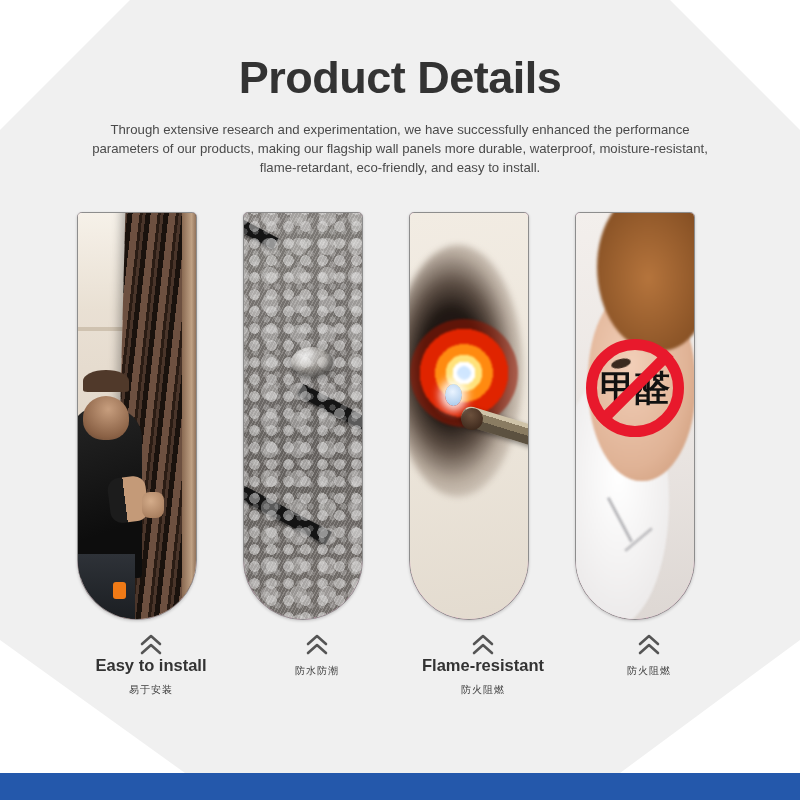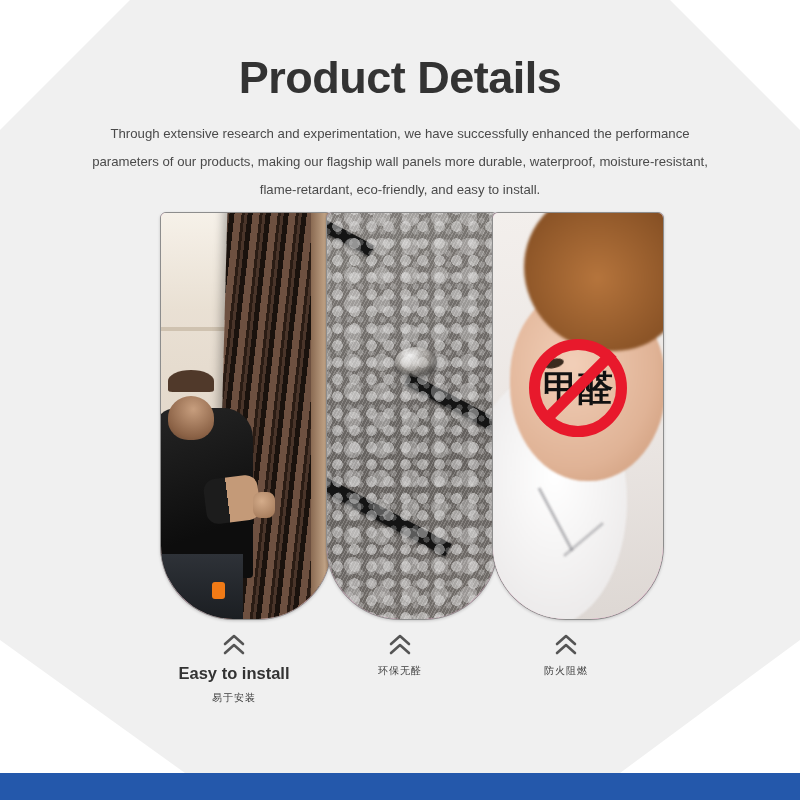--- a/index.html
+++ b/index.html
@@ -52,42 +52,42 @@
     font-size: 45px;
     font-weight: bold;
     color: #333333;
     letter-spacing: -0.5px;
     line-height: 1.15;
   }
   .intro {
     margin: 16px auto 0;
     width: 620px;
     font-size: 13.2px;
-    line-height: 28px;
+    line-height: 19px;
     color: #4a4a4a;
     text-align: center;
   }
 
   
   .features {
     position: absolute;
     left: 0;
     top: 212px;
     width: 800px;
     display: flex;
     justify-content: center;
     gap: 18px;
     z-index: 3;
   }
   .feature { width: 148px; }
 
   
   .capsule {
     position: relative;
-    width: 172px;
+    width: 120px;
     height: 408px;
     border-radius: 6px 6px 74px 74px;
     overflow: hidden;
     border: 1px solid #8d8d8d;
     background: #f9a8d4;
     box-shadow: 0 1px 3px rgba(0,0,0,.18);
   }
   .capsule .scene { position: absolute; inset: 0; }
 
   
@@ -324,21 +324,20 @@
   }
 
   
   .chev {
     margin: 14px auto 0;
     width: 26px;
     height: 22px;
     display: block;
   }
   .caption-en {
-    margin-top: 8px;
     text-align: center;
     font-size: 16.5px;
     font-weight: bold;
     color: #333333;
     white-space: nowrap;
   }
   .caption-cn {
     margin-top: 8px;
     text-align: center;
     font-size: 10px;
@@ -403,23 +402,41 @@
           <div class="p2-groove p2-g2"></div>
           <div class="p2-groove p2-g3"></div>
           <div class="p2-dots"></div>
           <div class="p2-bigdrop"></div>
         </div>
       </div>
       <svg class="chev" viewBox="0 0 26 22">
         <path d="M4 10 L13 2 L22 10" fill="none" stroke="#555" stroke-width="2.6" stroke-linecap="round" stroke-linejoin="round"></path>
         <path d="M4 19 L13 11 L22 19" fill="none" stroke="#555" stroke-width="2.6" stroke-linecap="round" stroke-linejoin="round"></path>
       </svg>
-      <div class="caption-cn">环保无醛</div>
+      <div class="caption-cn">防水防潮</div>
     </div>
 
+    <div class="feature">
+      <div class="capsule">
+        <div class="scene">
+          <div class="p3-surface"></div>
+          <div class="p3-char"></div>
+          <div class="p3-glow"></div>
+          <div class="p3-rod"></div>
+          <div class="p3-rodtip"></div>
+          <div class="p3-core"></div>
+        </div>
+      </div>
+      <svg class="chev" viewBox="0 0 26 22">
+        <path d="M4 10 L13 2 L22 10" fill="none" stroke="#555" stroke-width="2.6" stroke-linecap="round" stroke-linejoin="round"></path>
+        <path d="M4 19 L13 11 L22 19" fill="none" stroke="#555" stroke-width="2.6" stroke-linecap="round" stroke-linejoin="round"></path>
+      </svg>
+      <div class="caption-en">Flame-resistant</div>
+      <div class="caption-cn">防火阻燃</div>
+    </div>
 
     <div class="feature">
       <div class="capsule">
         <div class="scene">
           <div class="p4-bg"></div>
           <div class="p4-bib"></div>
           <div class="p4-face"></div>
           <div class="p4-hair"></div>
           <div class="p4-eye"></div>
           <div class="p4-bibline"></div>

